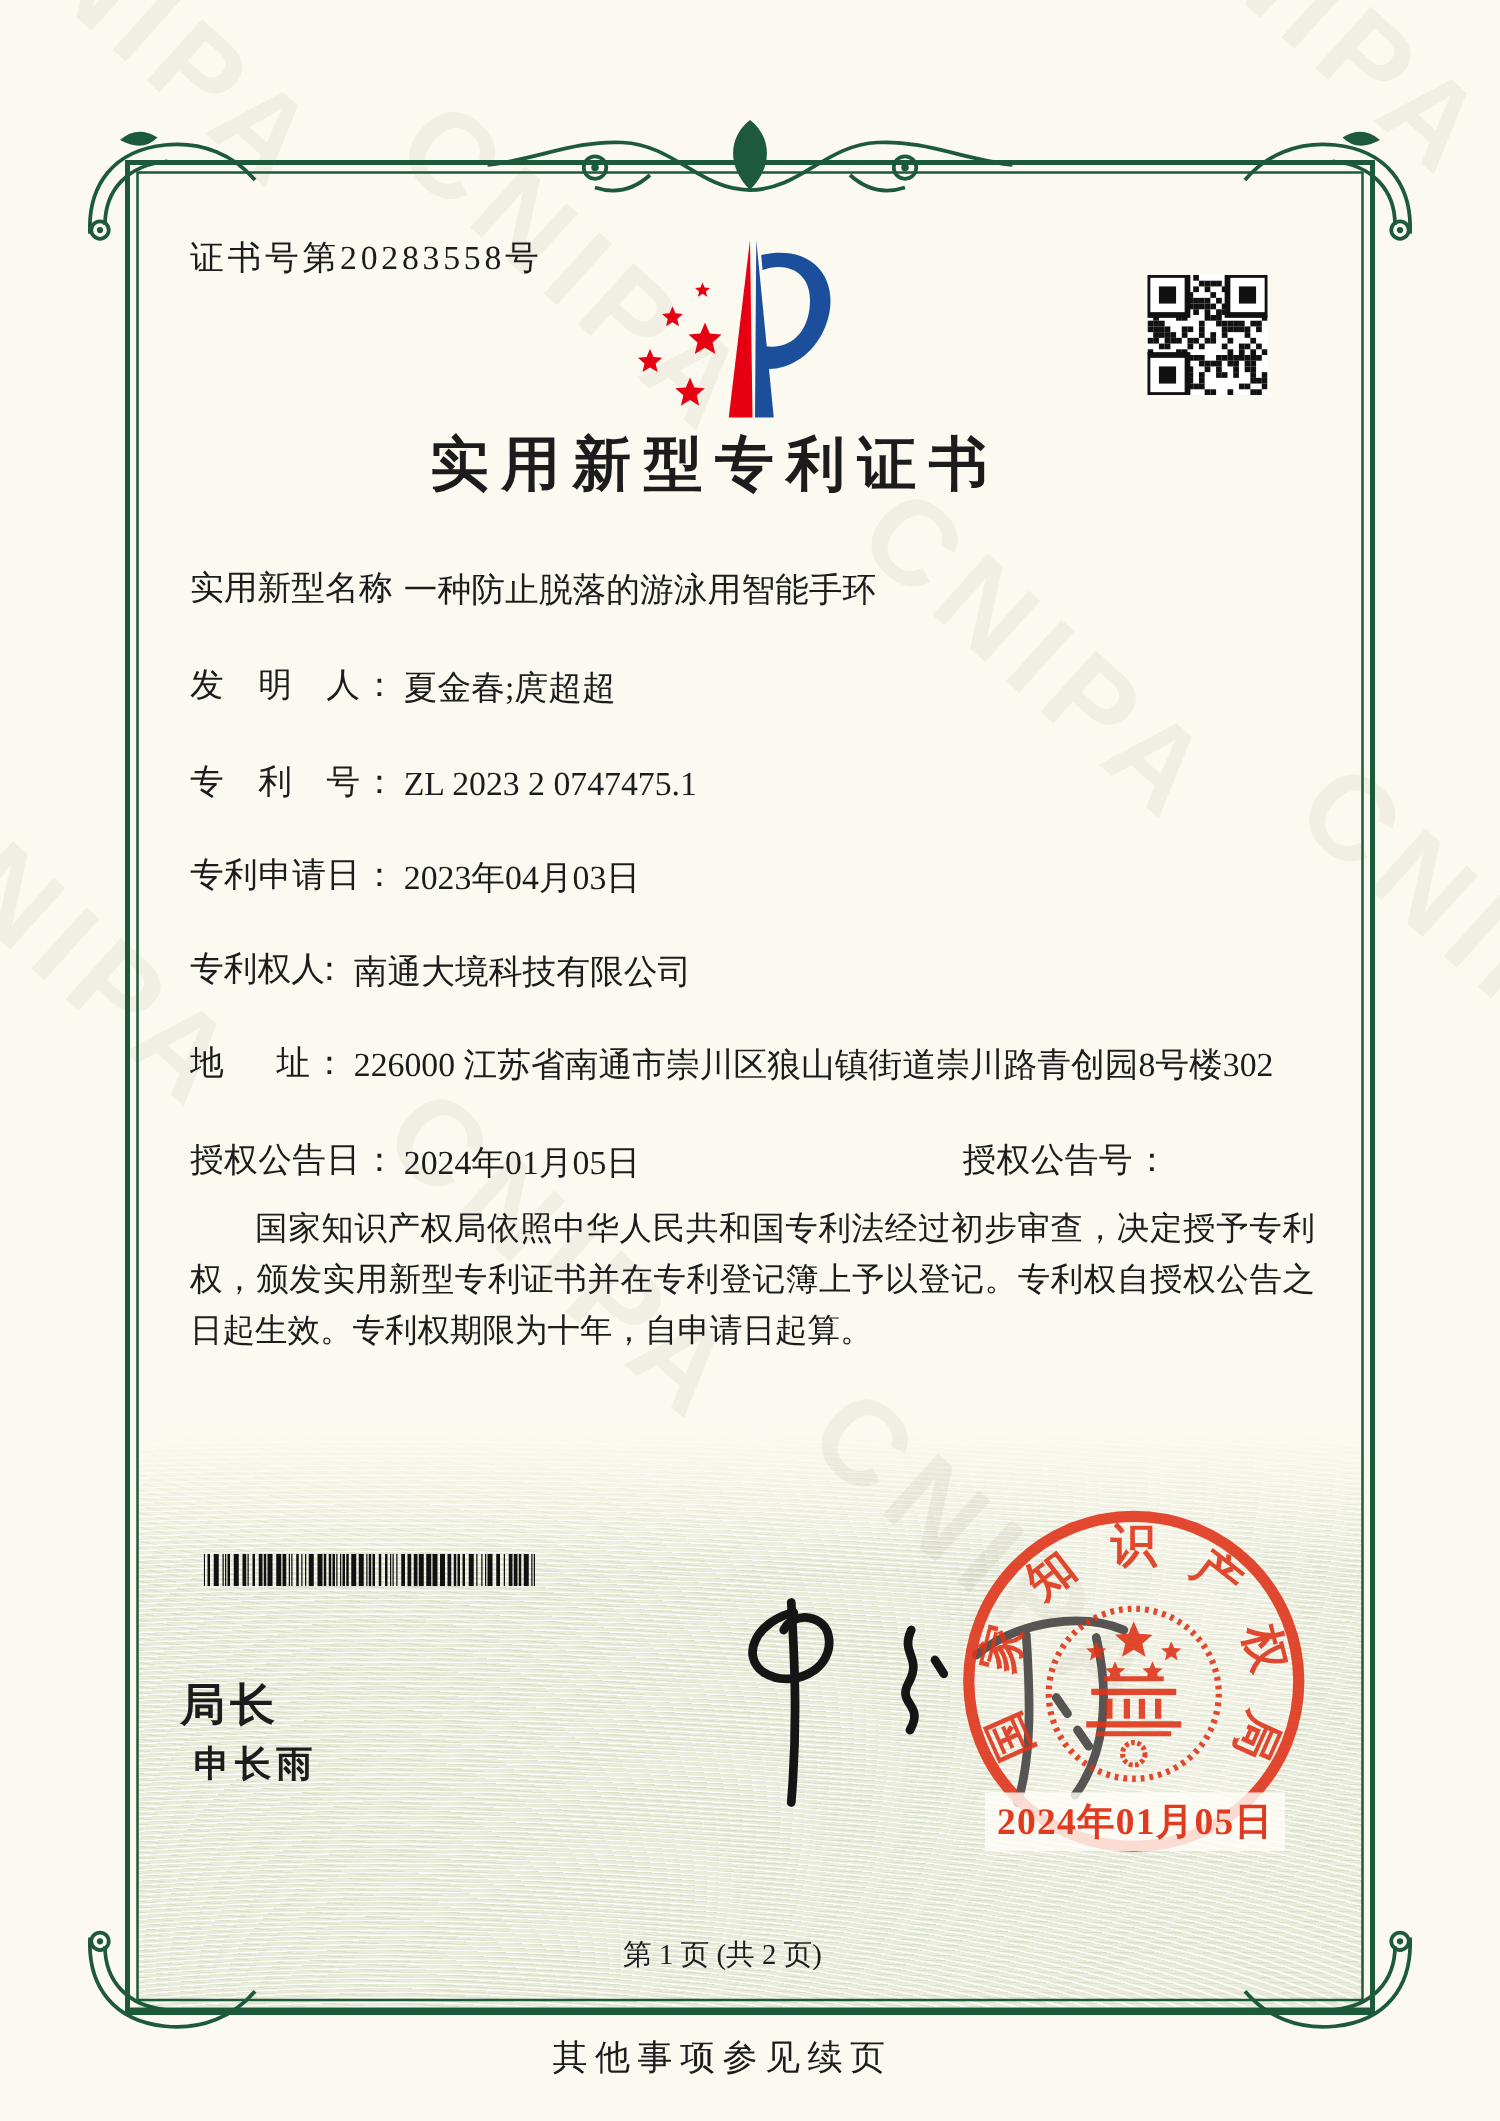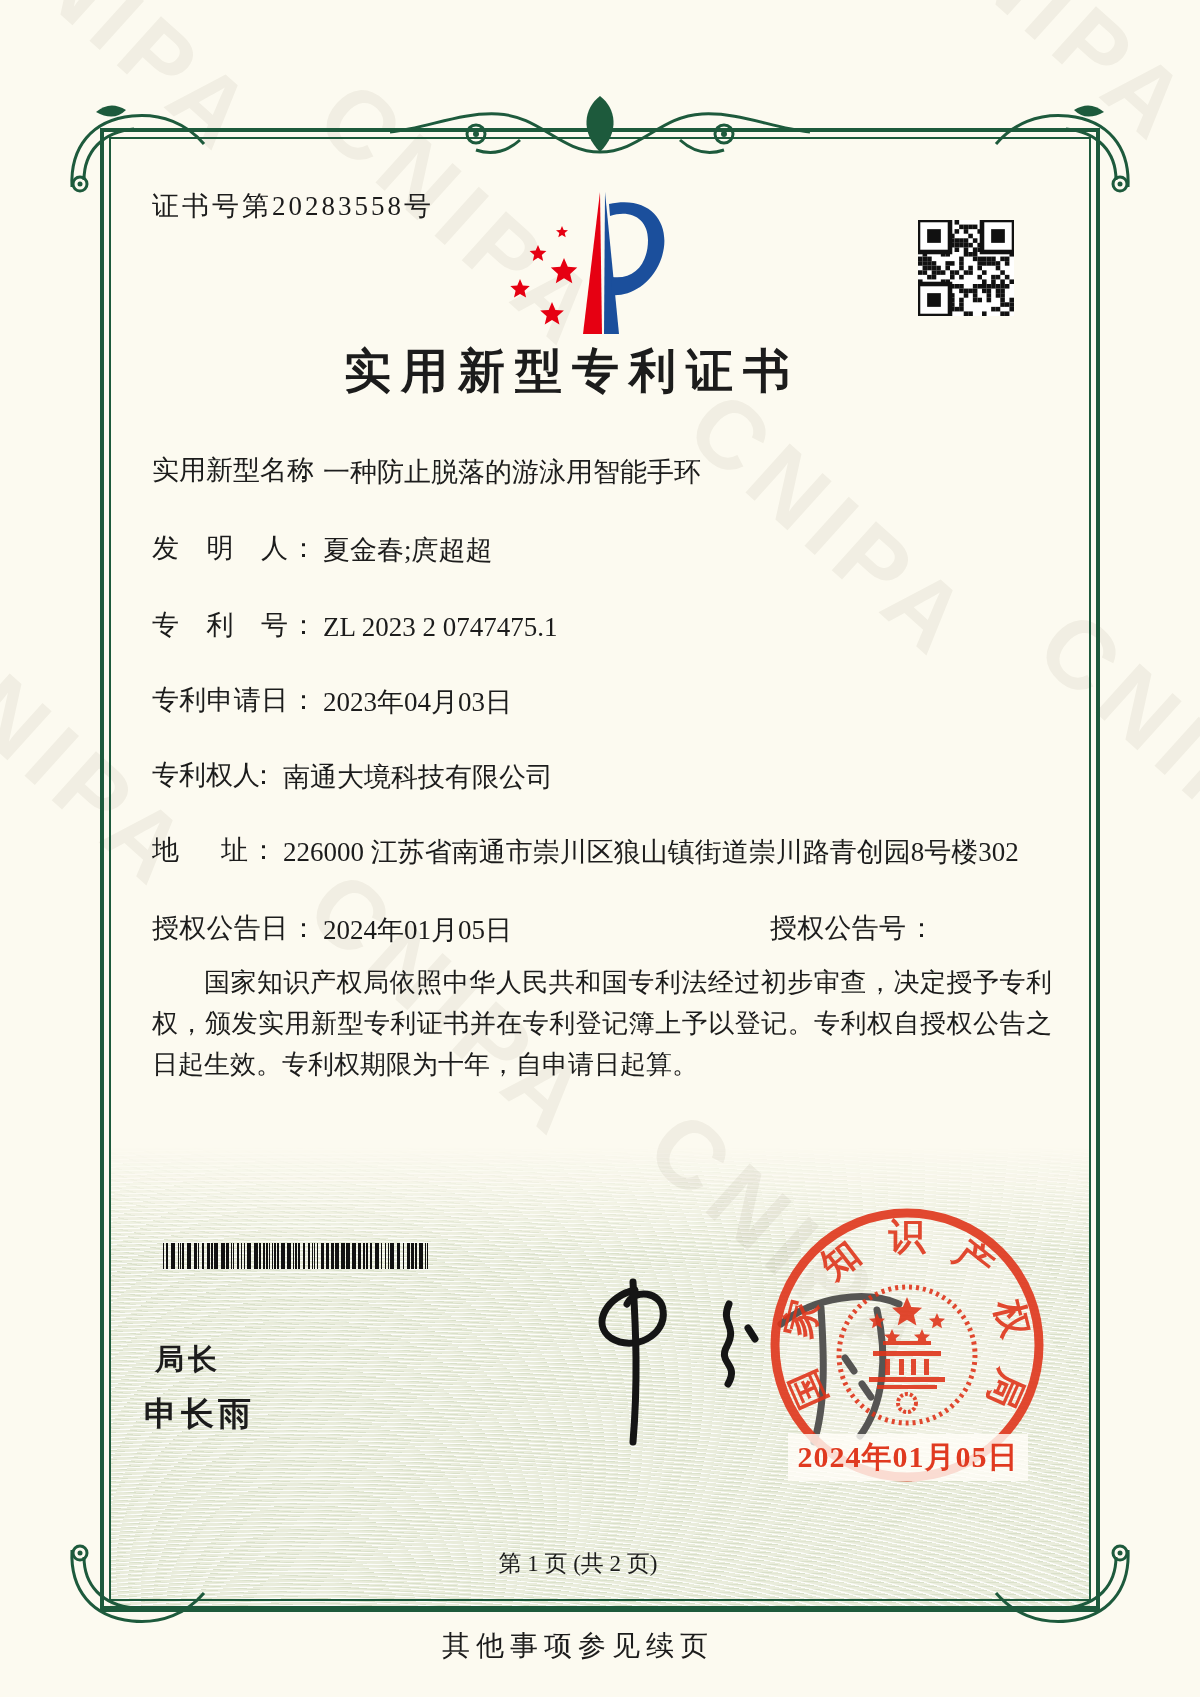--- a/index.html
+++ b/index.html
@@ -34,24 +34,24 @@
   .flabel.narrow{width:96px;}
   .fcolon{flex:none;margin:0 6px 0 2px;}
   .fvalue{max-width:780px;line-height:40px;}
   .grant2{position:absolute;left:618px;top:0;display:flex;font-size:27px;}
   
   .paras{position:absolute;left:152px;top:962px;width:900px;z-index:4;
          font-size:26px;line-height:41px;text-align:justify;}
   .paras p{margin:0 0 12px 0;text-indent:2em;}
   
   #barcode{position:absolute;left:163px;top:1243px;z-index:4;}
-  .sig-title{position:absolute;left:155px;top:1340px;z-index:4;font-family:"Liberation Sans",sans-serif;
-             font-weight:700;font-size:29px;letter-spacing:4px;text-align:right;}
-  .sig-name{position:absolute;left:144px;top:1392px;z-index:4;font-family:"Liberation Sans",sans-serif;
-            font-weight:700;font-size:33px;letter-spacing:4px;}
+  .sig-title{position:absolute;left:144px;top:1340px;z-index:4;font-family:"Liberation Sans",sans-serif;
+             font-weight:700;font-size:36px;letter-spacing:4px;text-align:right;}
+  .sig-name{position:absolute;left:155px;top:1392px;z-index:4;font-family:"Liberation Sans",sans-serif;
+            font-weight:700;font-size:29px;letter-spacing:4px;}
   #signature{position:absolute;left:515px;top:1262px;z-index:4;}
   #seal{position:absolute;left:757px;top:1195px;z-index:5;}
   .seal-date{position:absolute;left:788px;top:1434px;width:240px;z-index:6;text-align:center;
              font-size:30px;font-weight:700;color:#e03a20;background:rgba(255,253,247,.82);
              padding:3px 0;letter-spacing:1px;}
   .page-ind{position:absolute;left:0;width:1200px;top:1548px;text-align:center;z-index:4;
             font-size:23px;transform:translateX(-22px);}
   .footer-note{position:absolute;left:0;width:1200px;top:1627px;text-align:center;z-index:4;
             font-size:28px;letter-spacing:6px;transform:translateX(-22px);}
 </style>

